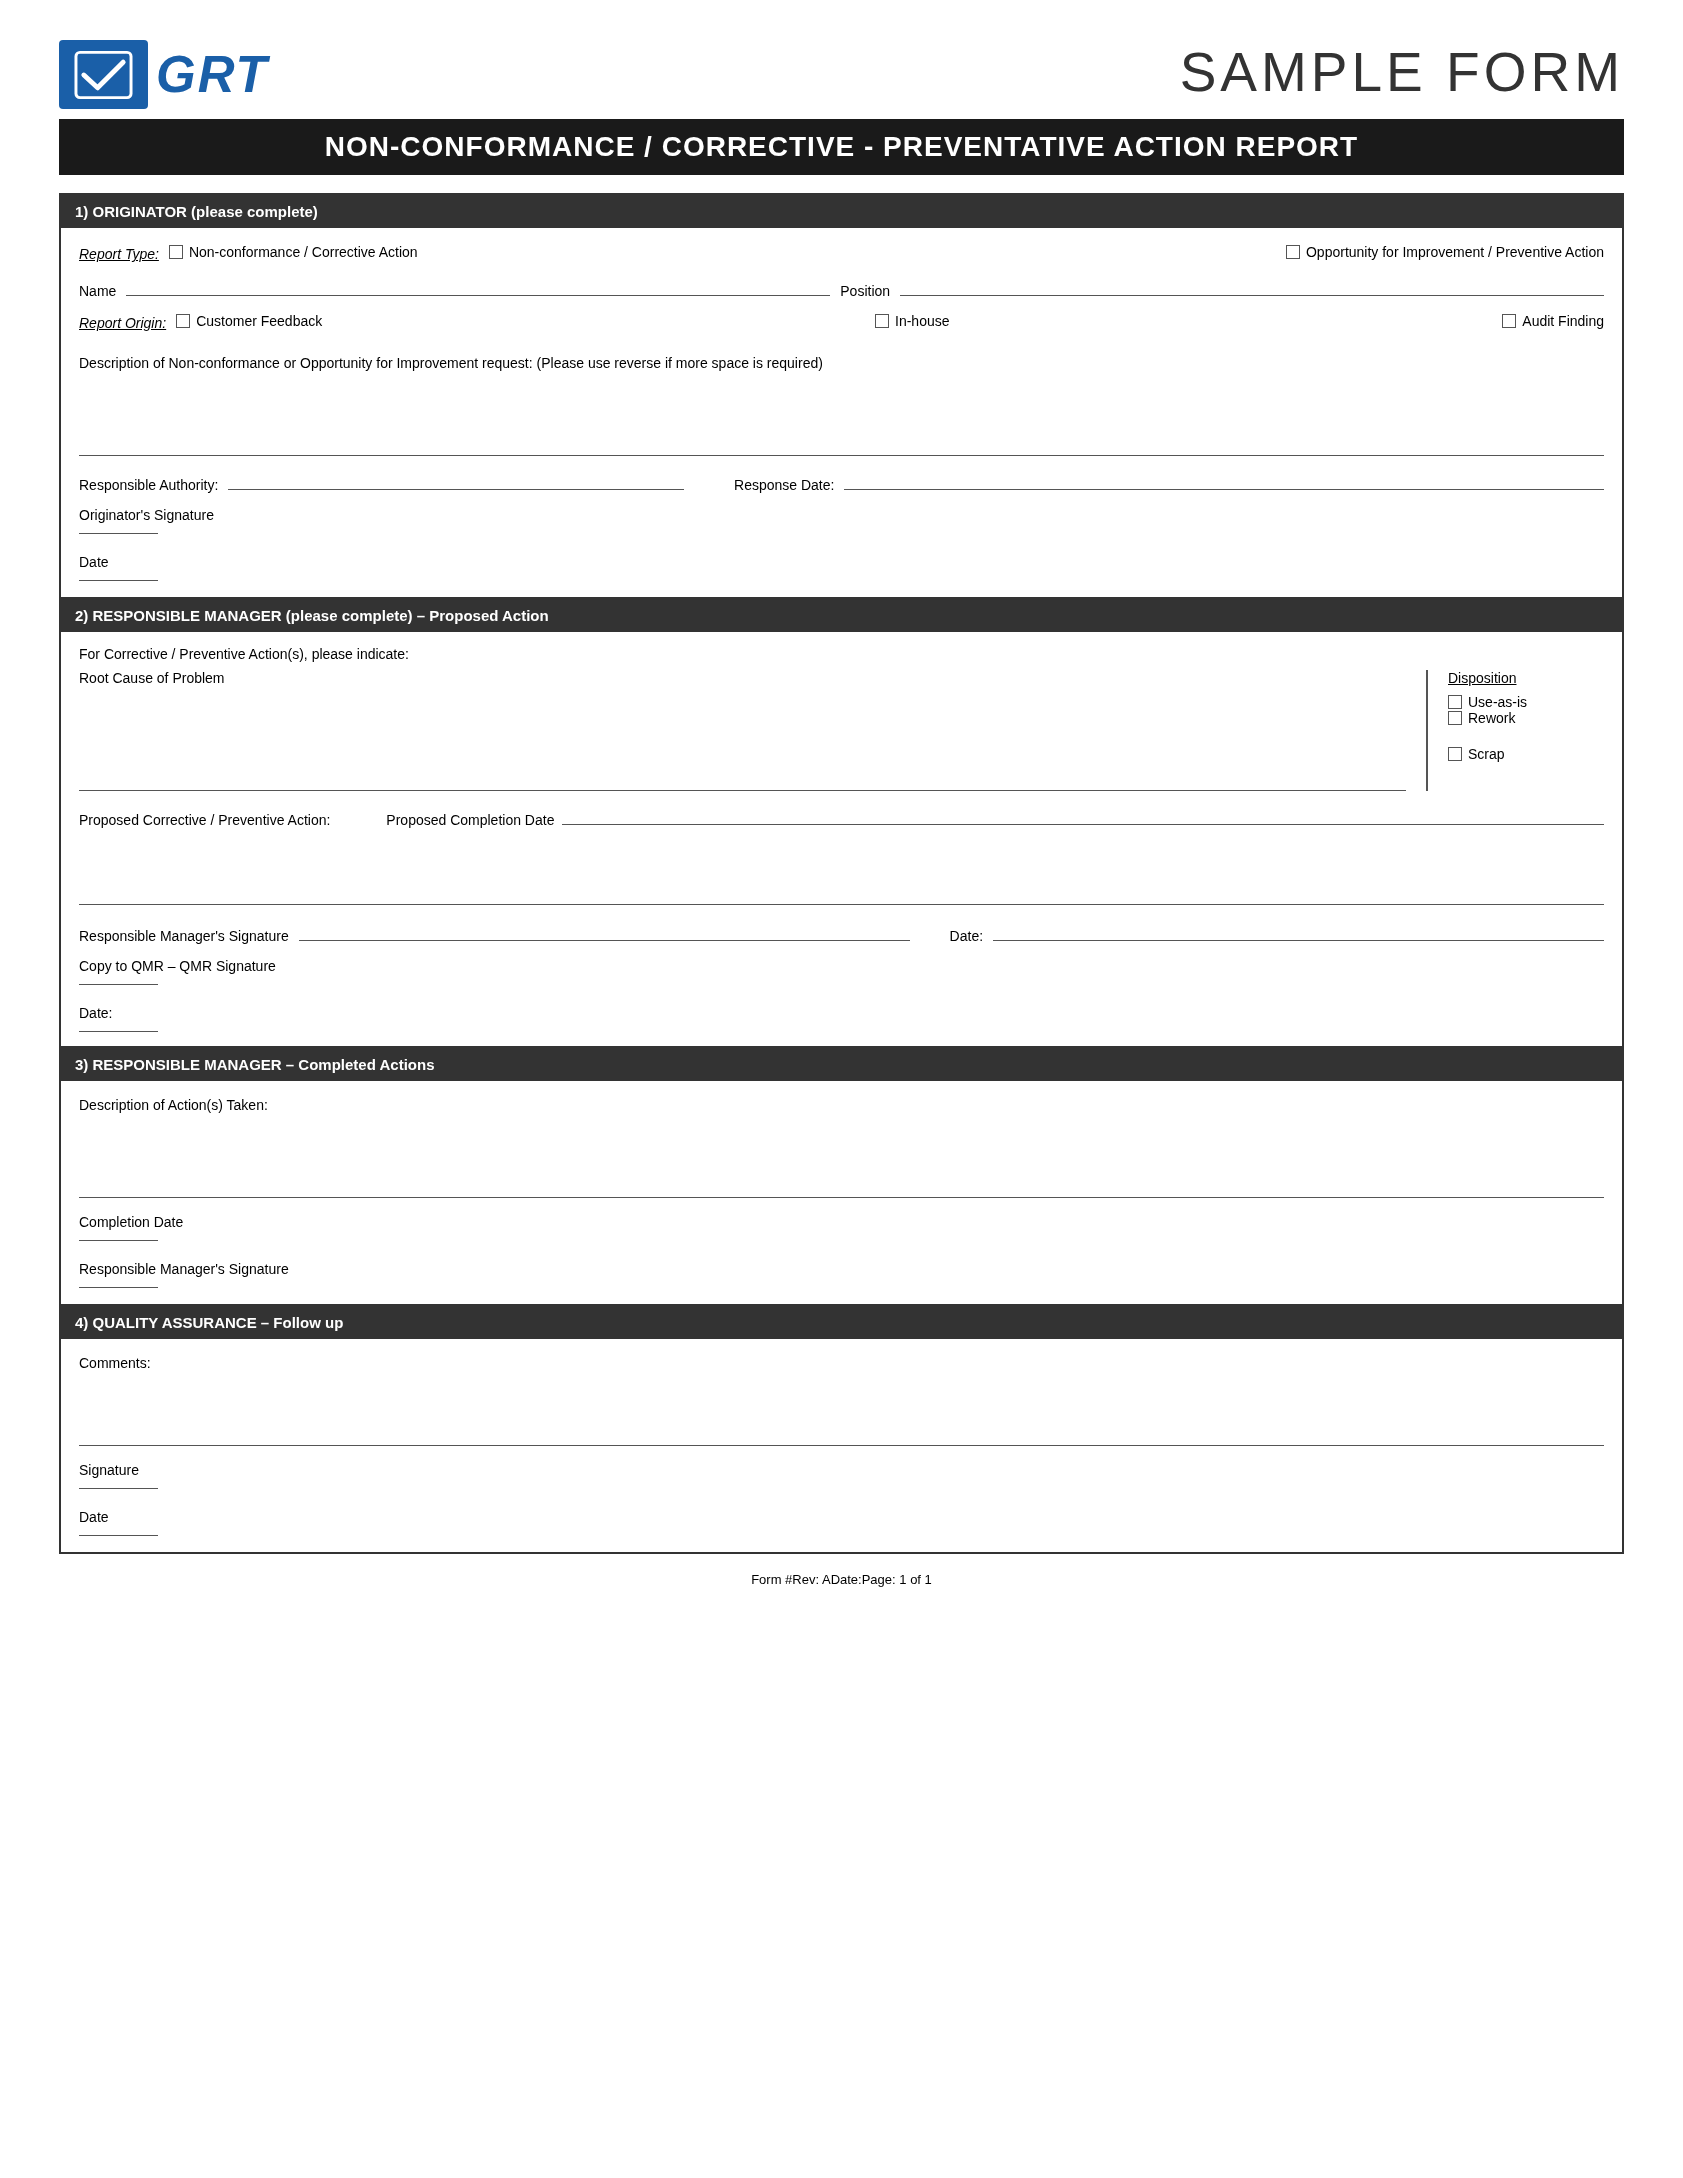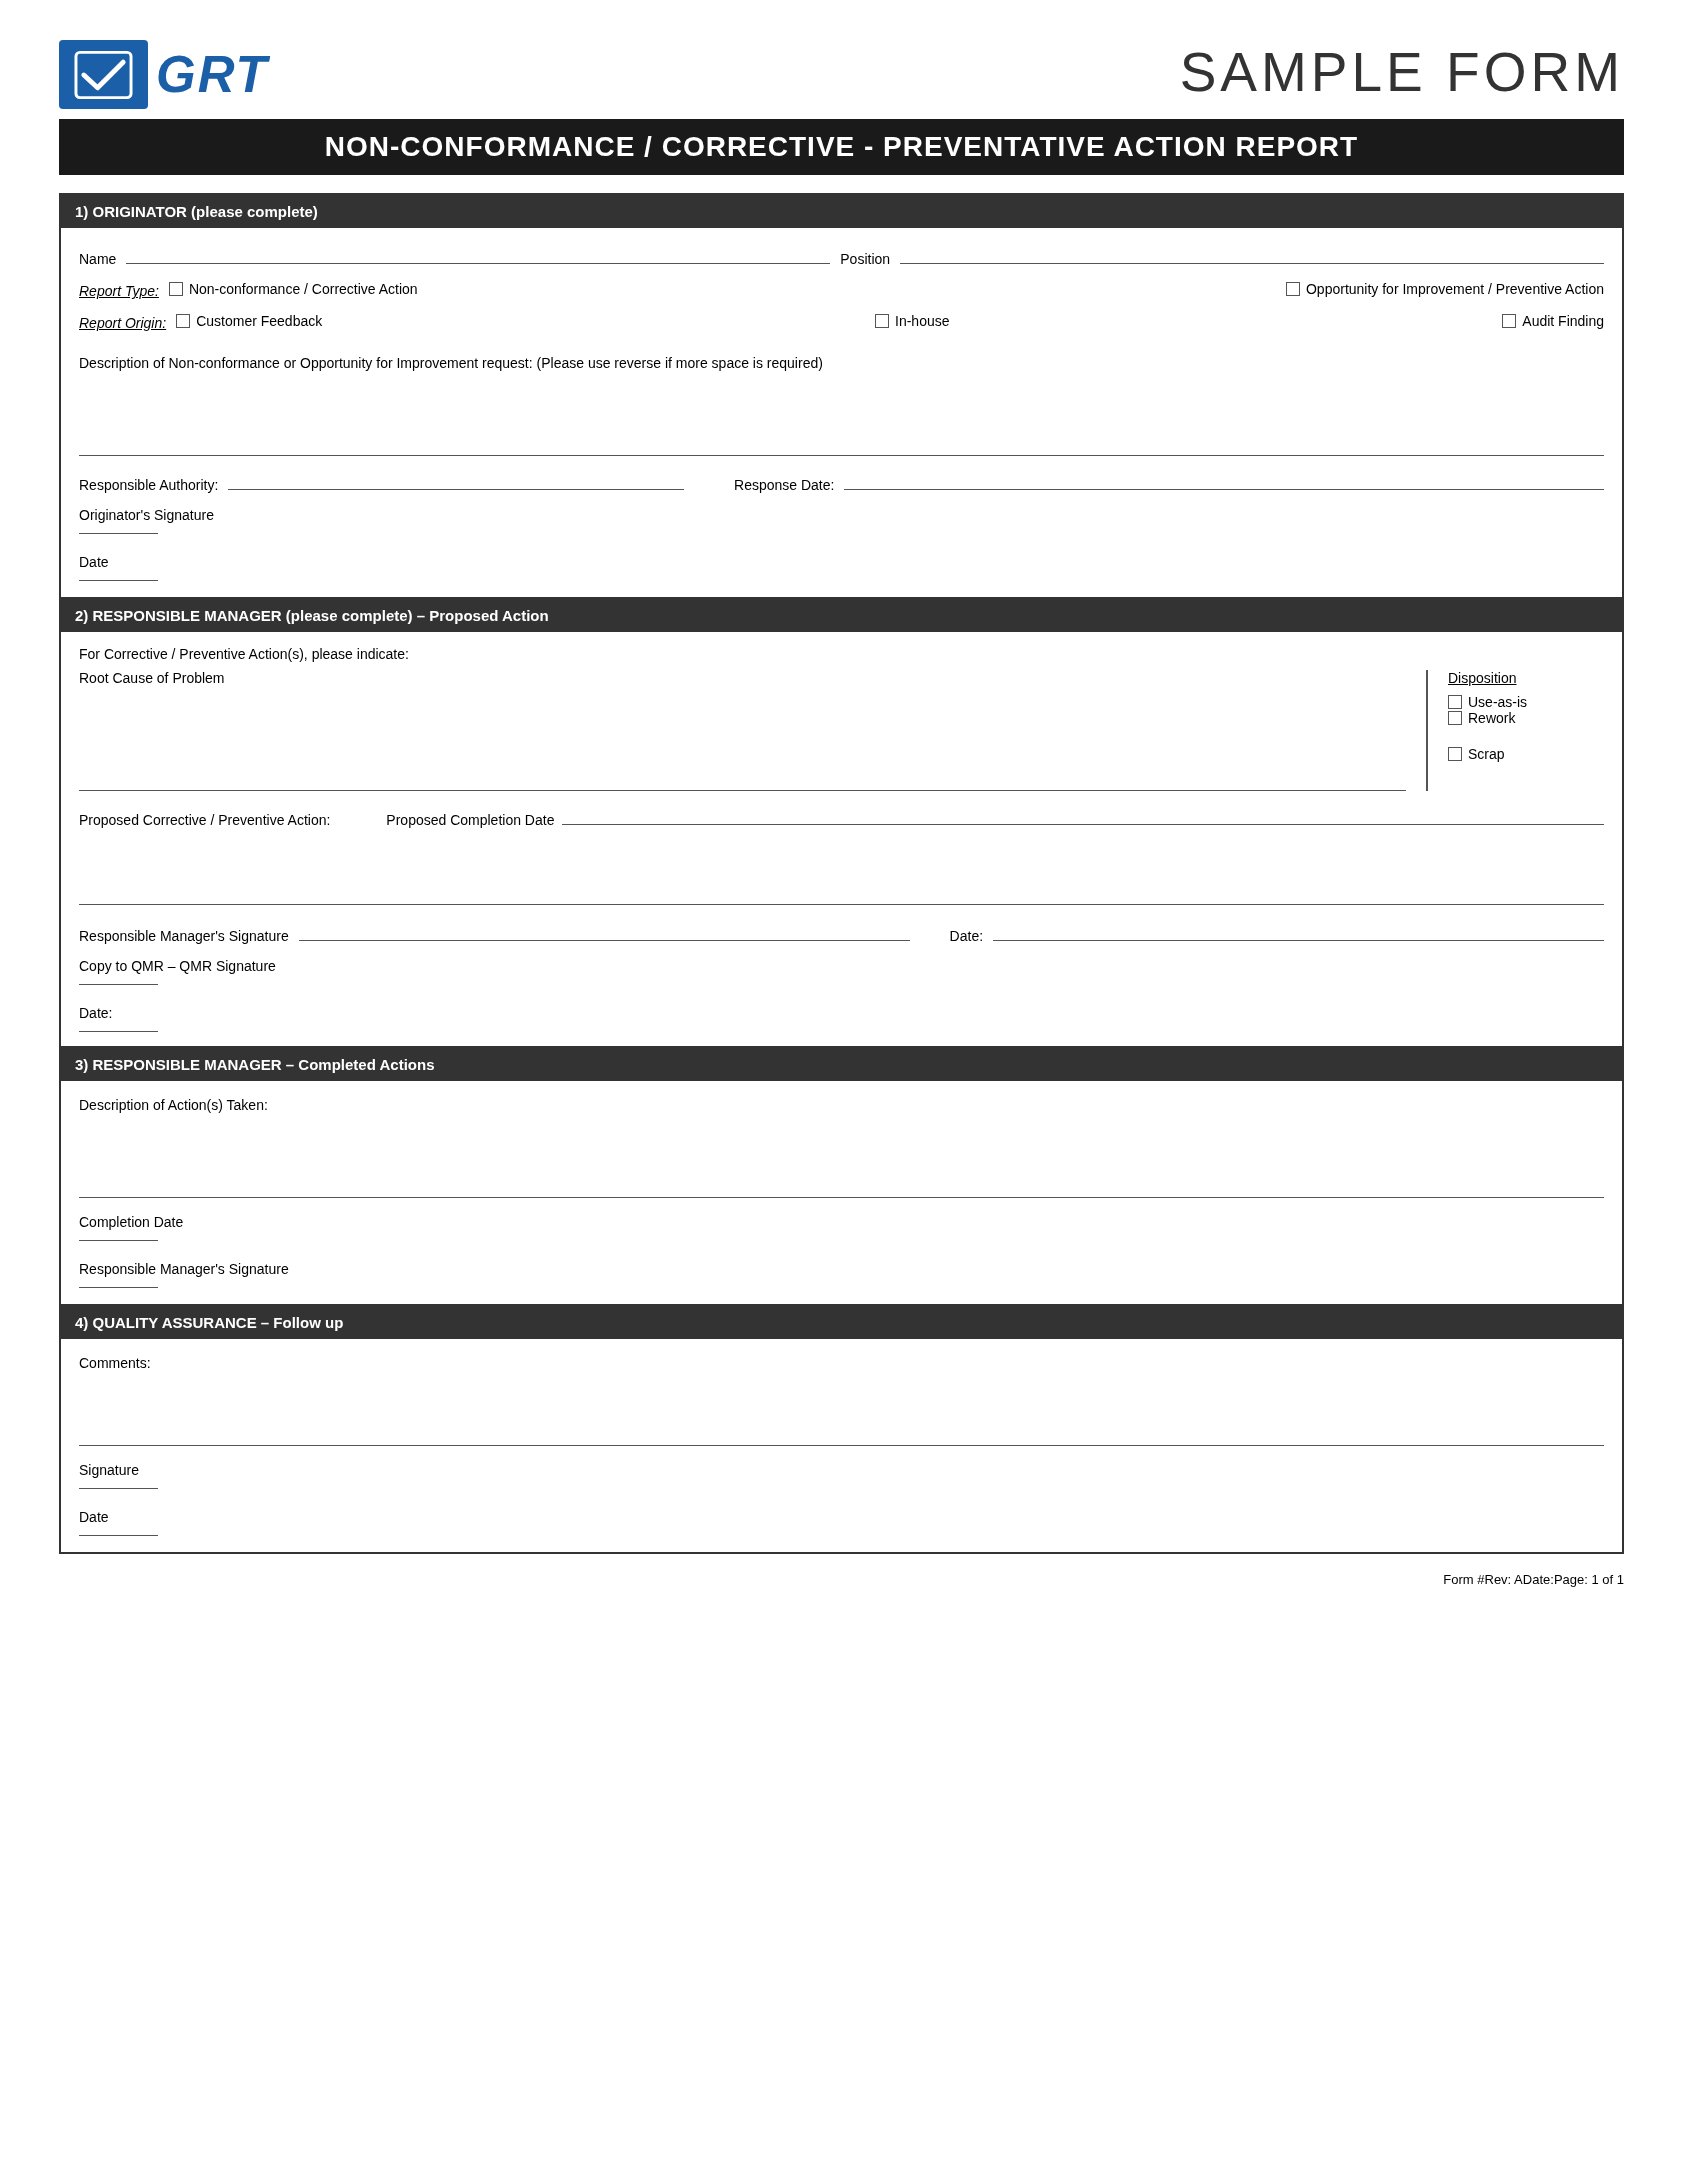--- a/index.html
+++ b/index.html
@@ -185,21 +185,21 @@
     .actions-area {
       height: 79px;
       border-bottom: 1.5px solid #555;
       width: 100%;
       margin-top: 6px;
     }
 
     
     .footer {
       display: flex;
-      justify-content: flex-end;
+      justify-content: center;
       padding: 18px 0 0 0;
       font-size: 13px;
     }
     .footer-item {
       display: flex;
       align-items: baseline;
       gap: 6px;
     }
 
     .ref-row {
@@ -228,39 +228,39 @@
 
 <div class="main-title-bar">
   <span>NON-CONFORMANCE / CORRECTIVE - PREVENTATIVE ACTION REPORT</span>
 </div>
 
 <div class="section">
   <div class="section-header">
     <span>1) ORIGINATOR (please complete)</span>
   </div>
   <div class="section-body">
-
-    <div class="form-row">
-      <span class="field-label">Name</span>
-      <span class="underline-field" style="flex:2;"></span>
-      <span class="field-label">Position</span>
-      <span class="underline-field" style="flex:2;"></span>
-    </div>
 
     <div class="form-row">
       <span class="field-label italic">Report Type:</span>
       <div class="checkbox-option">
         <span class="checkbox-box"></span>
         <span>Non-conformance / Corrective Action</span>
       </div>
       <span style="flex:1;"></span>
       <div class="checkbox-option">
         <span class="checkbox-box"></span>
         <span>Opportunity for Improvement / Preventive Action</span>
       </div>
+    </div>
+
+    <div class="form-row">
+      <span class="field-label">Name</span>
+      <span class="underline-field" style="flex:2;"></span>
+      <span class="field-label">Position</span>
+      <span class="underline-field" style="flex:2;"></span>
     </div>
 
     <div class="form-row">
       <span class="field-label italic">Report Origin:</span>
       <div class="checkbox-option">
         <span class="checkbox-box"></span>
         <span>Customer Feedback</span>
       </div>
       <span style="flex:1;"></span>
       <div class="checkbox-option">

